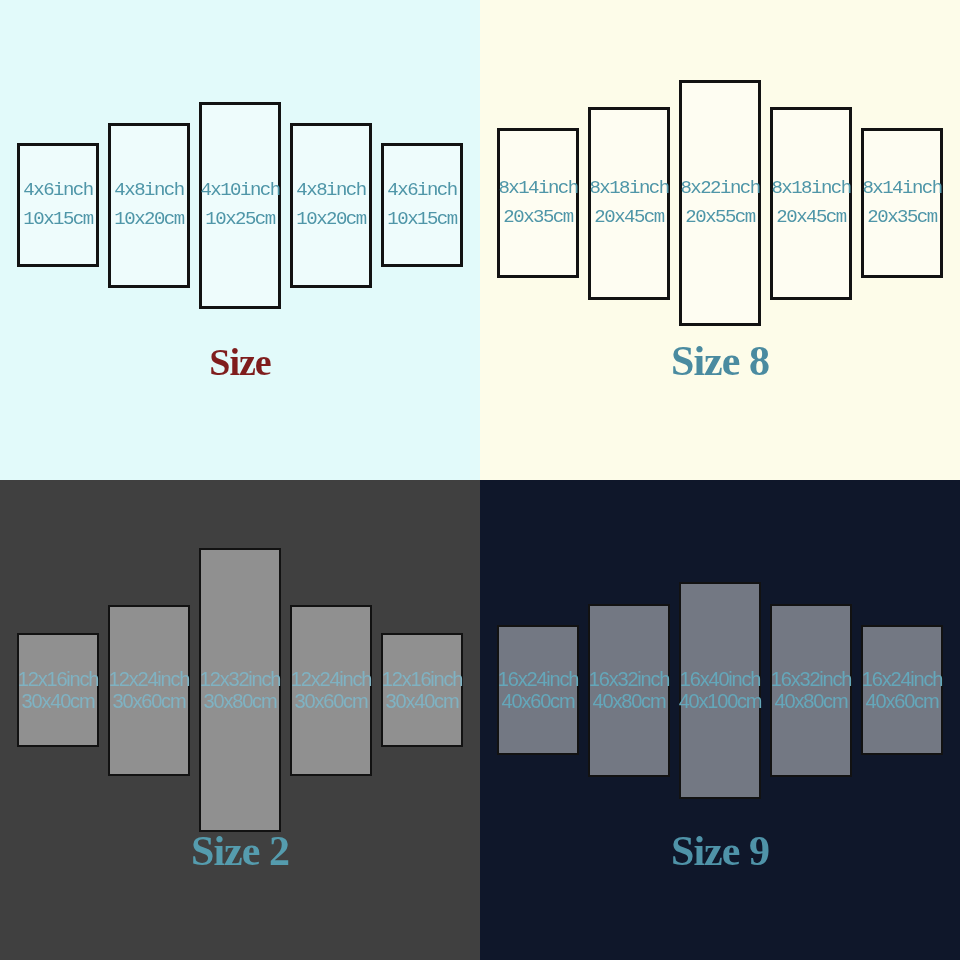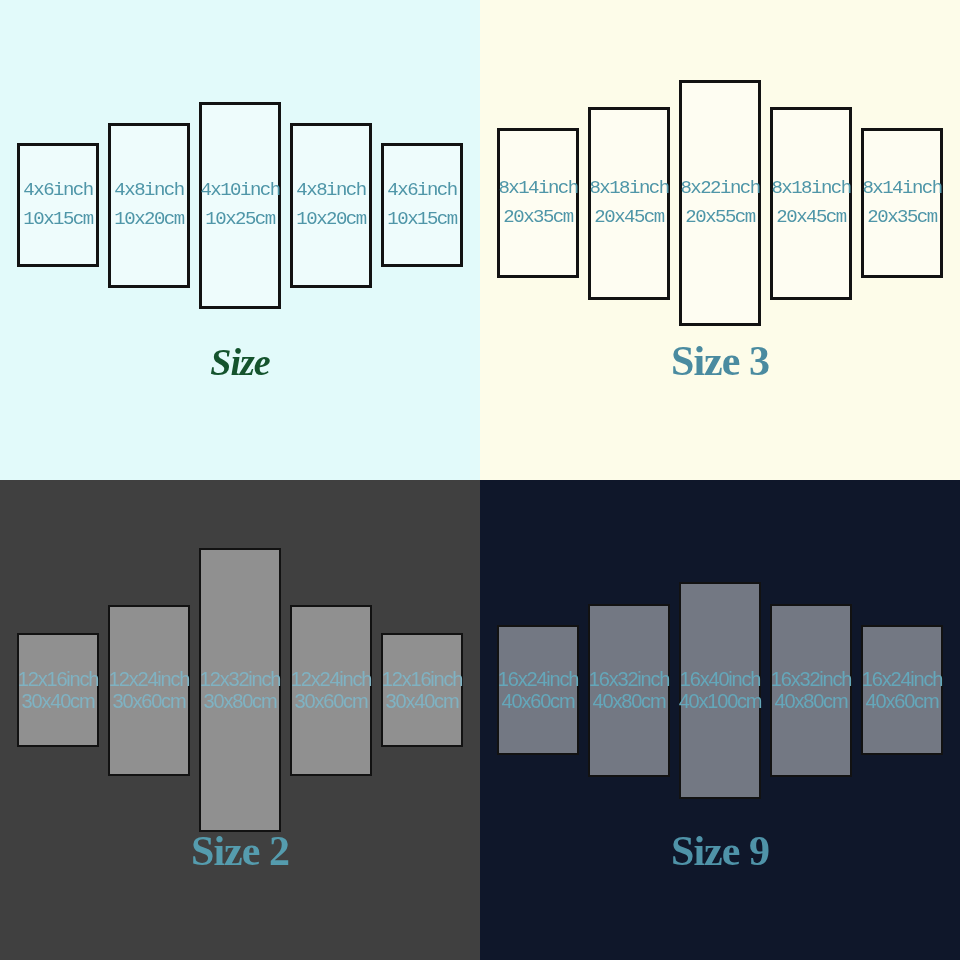--- a/index.html
+++ b/index.html
@@ -89,21 +89,21 @@
       </div>
       <div class="panel">
         <span class="ln">4x8inch</span>
         <span class="ln">10x20cm</span>
       </div>
       <div class="panel">
         <span class="ln">4x6inch</span>
         <span class="ln">10x15cm</span>
       </div>
     </div>
-    <h2 class="title" style="color: #14532d; font-style: italic;">Size</h2>
+    <h2 class="title" style="color: #7f1d1d;">Size</h2>
   </section>
 
   <section class="quadrant q1" style="background-color: rgb(253, 252, 233); color: rgb(79, 150, 168);">
     <div class="panels" style="--bc: #121212;">
       <div class="panel">
         <span class="ln">8x14inch</span>
         <span class="ln">20x35cm</span>
       </div>
       <div class="panel">
         <span class="ln">8x18inch</span>
@@ -115,21 +115,21 @@
       </div>
       <div class="panel">
         <span class="ln">8x18inch</span>
         <span class="ln">20x45cm</span>
       </div>
       <div class="panel">
         <span class="ln">8x14inch</span>
         <span class="ln">20x35cm</span>
       </div>
     </div>
-    <h2 class="title" style="color: rgb(74, 139, 160);">Size 3</h2>
+    <h2 class="title" style="color: rgb(74, 139, 160);">Size 8</h2>
   </section>
 
   <section class="quadrant q2" style="background-color: #404040; color: rgb(127, 178, 194);">
     <div class="panels" style="--bc: #121212;">
       <div class="panel">
         <span class="ln">12x16inch</span>
         <span class="ln">30x40cm</span>
       </div>
       <div class="panel">
         <span class="ln">12x24inch</span>

